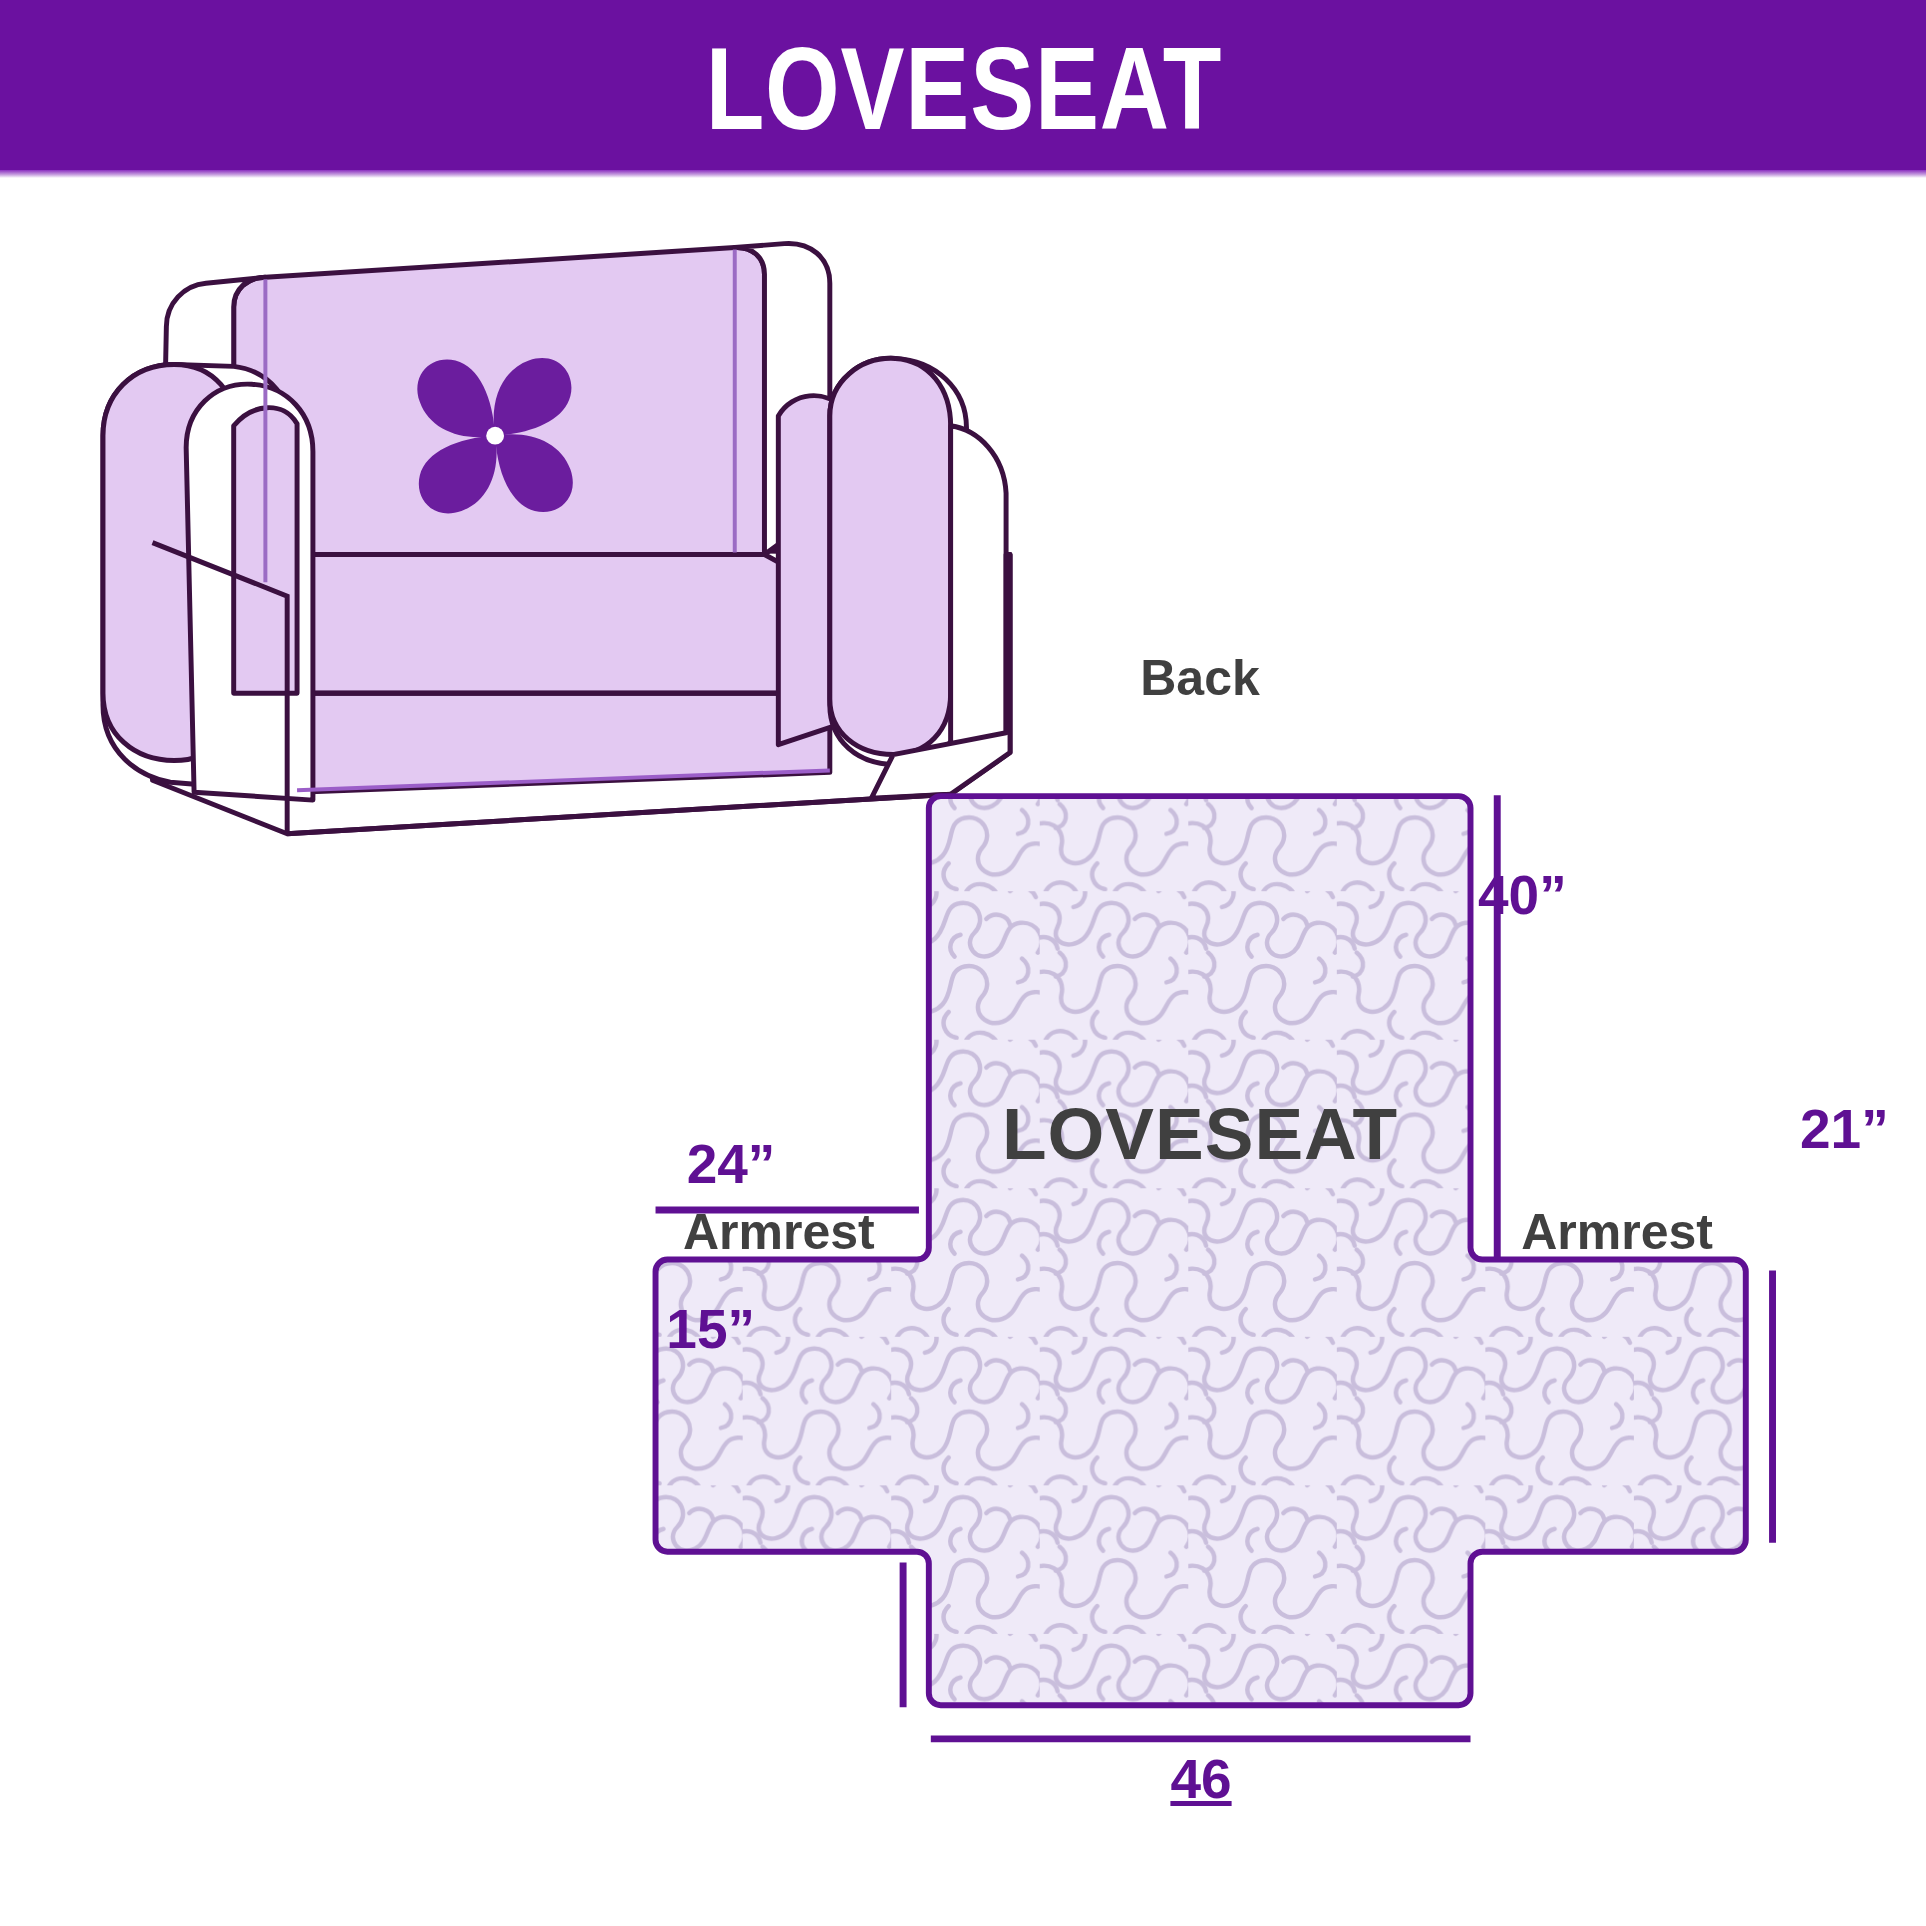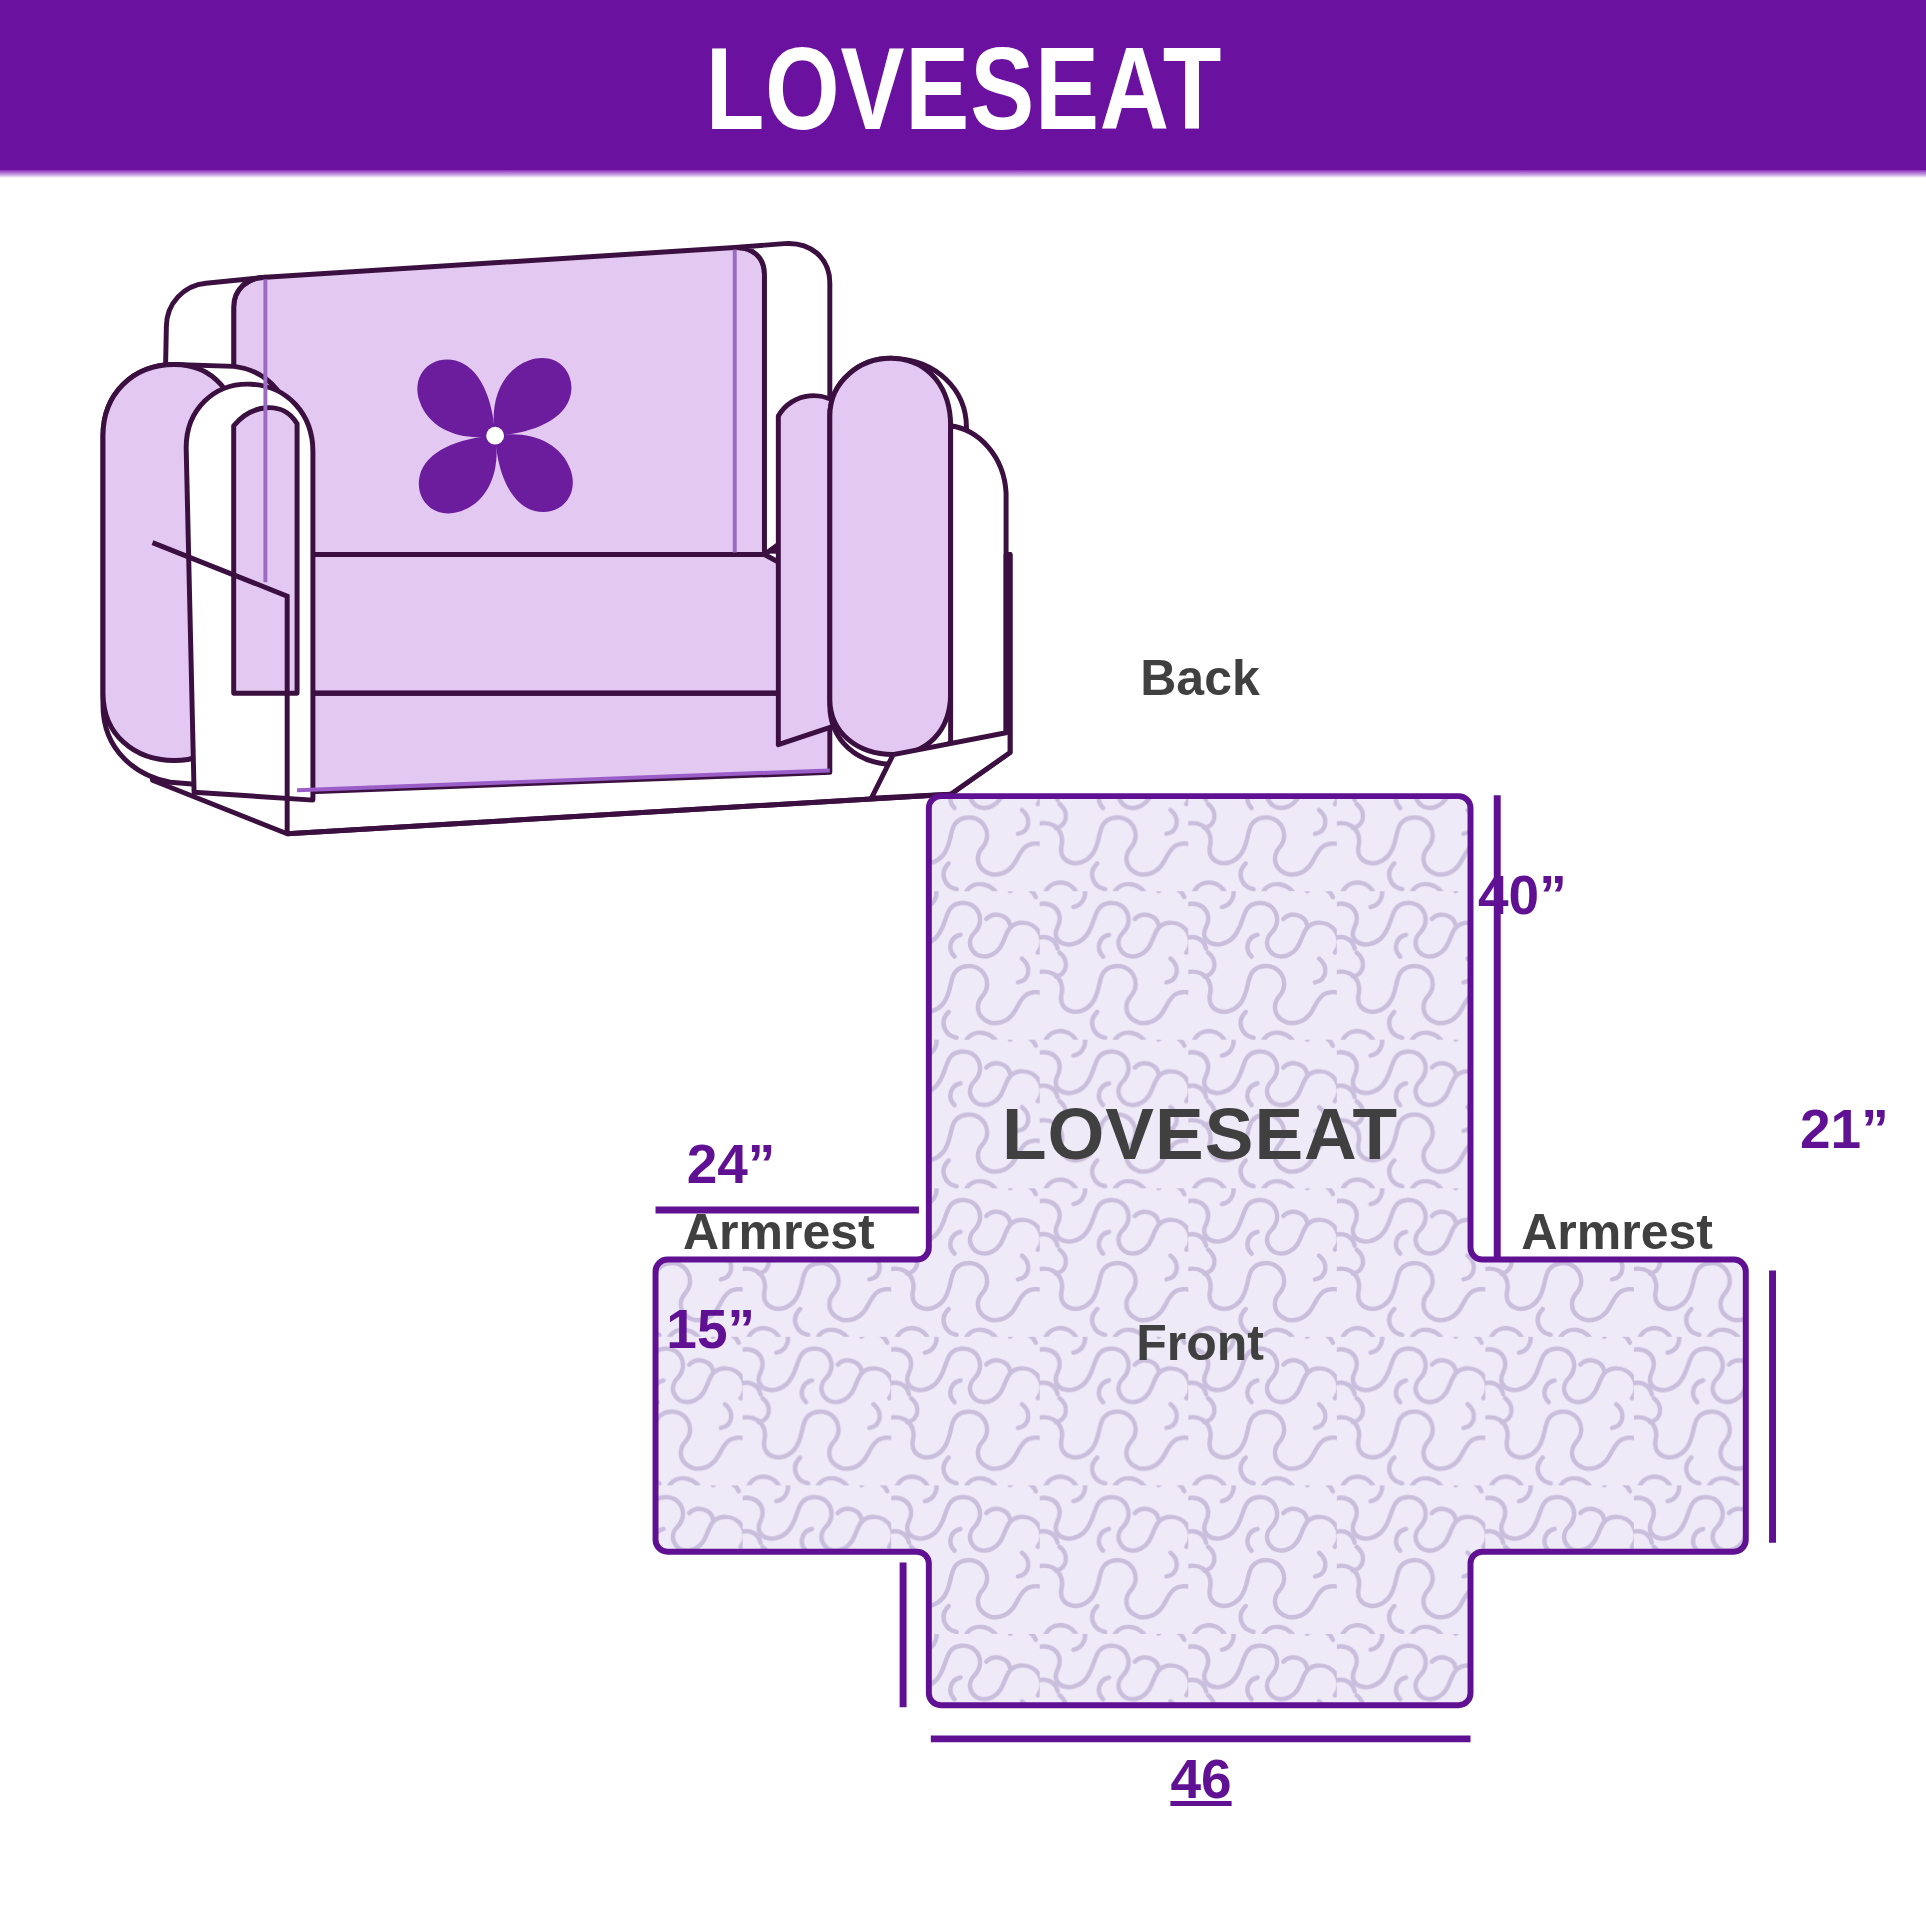--- a/index.html
+++ b/index.html
@@ -185,21 +185,20 @@
       <line x1="912" y1="1578" x2="912" y2="1724"></line>
 
       <line x1="940" y1="1756" x2="1485" y2="1756"></line>
     </g>
   </svg>
 
   <div class="dlabel lbl-back">Back</div>
   <div class="dlabel lbl-arm-left">Armrest</div>
   <div class="dlabel lbl-loveseat">LOVESEAT</div>
   <div class="dlabel lbl-arm-right">Armrest</div>
-  <div class="dlabel lbl-front">Front</div>
 
   <div class="dim dim-40">40”</div>
   <div class="dim dim-24">24”</div>
   <div class="dim dim-23">21”</div>
   <div class="dim dim-13">15”</div>
   <div class="dim dim-46">46</div>
 
 </div>
 
 

